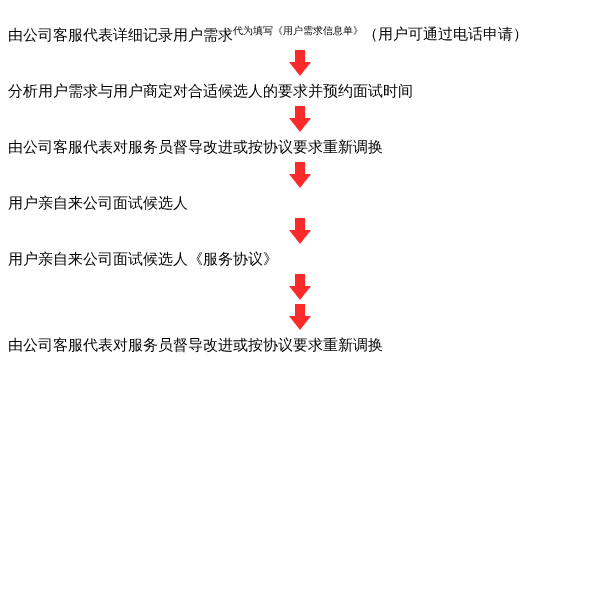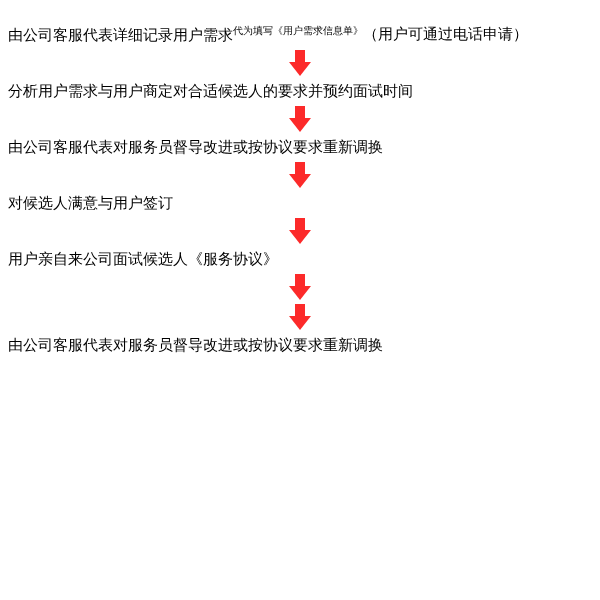--- a/index.html
+++ b/index.html
@@ -111,21 +111,21 @@
   </div>
 
   <div class="arrow-wrap">
     <div class="arrow">
       <div class="stem"></div>
         <div class="head"></div>
     </div>
   </div>
 
   <div class="step">
-    <div class="line main">对候选人满意与用户签订</div>
+    <div class="line main">用户亲自来公司面试候选人</div>
   </div>
 
   <div class="arrow-wrap">
     <div class="arrow">
       <div class="stem"></div>
         <div class="head"></div>
     </div>
   </div>
 
   <div class="step">

